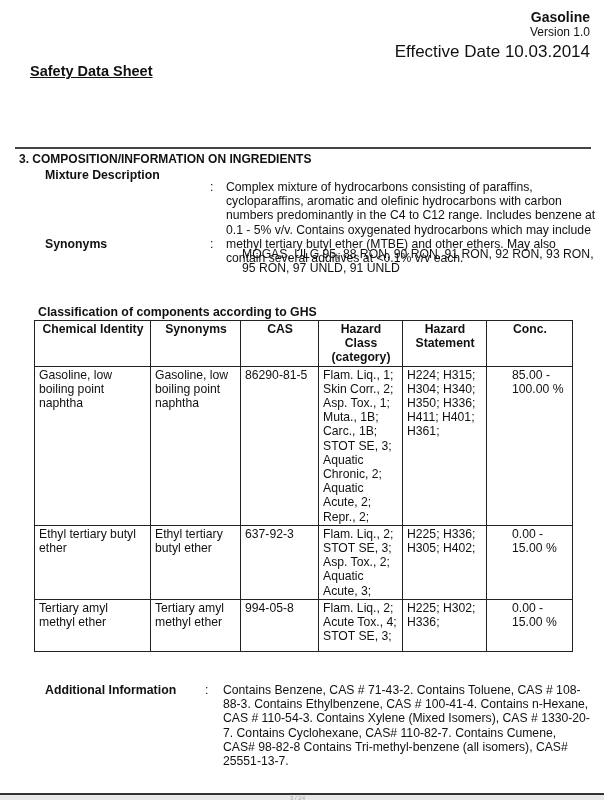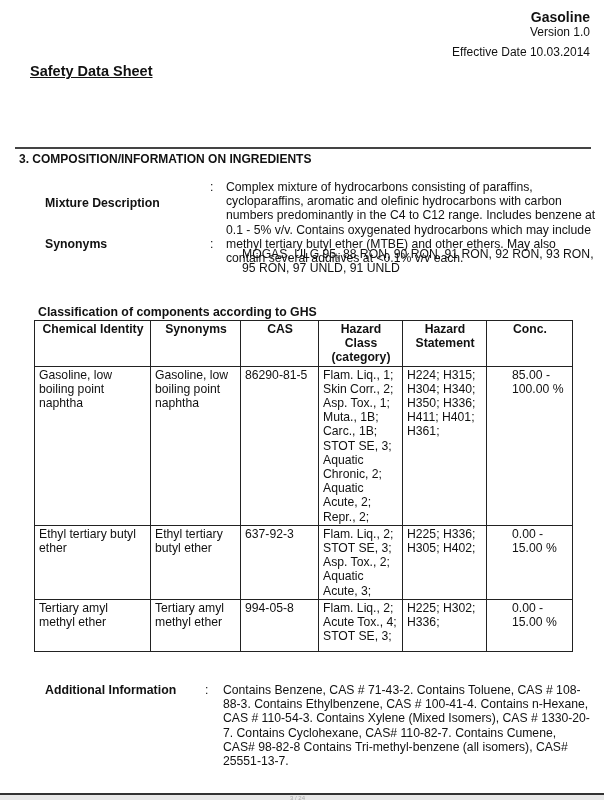--- a/index.html
+++ b/index.html
@@ -6,21 +6,21 @@
     body {
       width: 604px; height: 800px; overflow: hidden; position: relative;
       background: #ffffff; color: #111;
       font-family: "Liberation Sans", sans-serif;
       font-size: 12.2px; line-height: 14.2px;
     }
     .abs { position: absolute; }
     .hdr-right { right: 14px; text-align: right; }
     #doc-product { top: 10px; font-weight: bold; font-size: 14px; }
     #doc-version { top: 25px; font-size: 12px; }
-    #doc-effective { top: 45px; font-size: 12px; }
+    #doc-effective { top: 45px; font-size: 17px; }
     #doc-title { left: 30px; top: 64px; font-weight: bold; font-size: 14.5px; text-decoration: underline; }
 
     #section-rule { left: 15px; top: 147px; width: 576px; height: 2px; background: #444; }
     #section-heading { left: 19px; top: 152px; font-weight: bold; font-size: 12px; }
 
     .lbl { left: 45px; font-weight: bold; font-size: 12.3px; }
     .colon { left: 210px; }
     .val { left: 226px; width: 370px; }
 
     #ghs-caption { left: 38px; top: 305px; font-weight: bold; font-size: 12.3px; }
@@ -44,21 +44,21 @@
 <body>
 
 <div class="abs hdr-right" id="doc-product">Gasoline</div>
 <div class="abs hdr-right" id="doc-version">Version 1.0</div>
 <div class="abs hdr-right" id="doc-effective">Effective Date 10.03.2014</div>
 <div class="abs" id="doc-title">Safety Data Sheet</div>
 
 <div class="abs" id="section-rule"></div>
 <div class="abs" id="section-heading">3.  COMPOSITION/INFORMATION ON INGREDIENTS</div>
 
-<div class="abs lbl" style="top:196px;">Mixture Description</div>
+<div class="abs lbl" style="top:168px;">Mixture Description</div>
 <div class="abs colon" style="top:180px;">:</div>
 <div class="abs val" style="top:180px;">Complex mixture of hydrocarbons consisting of paraffins, cycloparaffins, aromatic and olefinic hydrocarbons with carbon numbers predominantly in the C4 to C12 range. Includes benzene at 0.1 - 5% v/v. Contains oxygenated hydrocarbons which may include methyl tertiary butyl ether (MTBE) and other ethers. May also contain several additives at &lt;0.1% v/v each.</div>
 
 <div class="abs lbl" style="top:237px;">Synonyms</div>
 <div class="abs colon" style="top:237px;">:</div>
 <div class="abs val" style="top:247px; width:355px;margin-left:16px;">MOGAS, ULG 95, 88 RON, 90 RON, 91 RON, 92 RON, 93 RON, 95 RON, 97 UNLD, 91 UNLD</div>
 
 <div class="abs" id="ghs-caption">Classification of components according to GHS</div>
 
 <table id="ghs-table">

